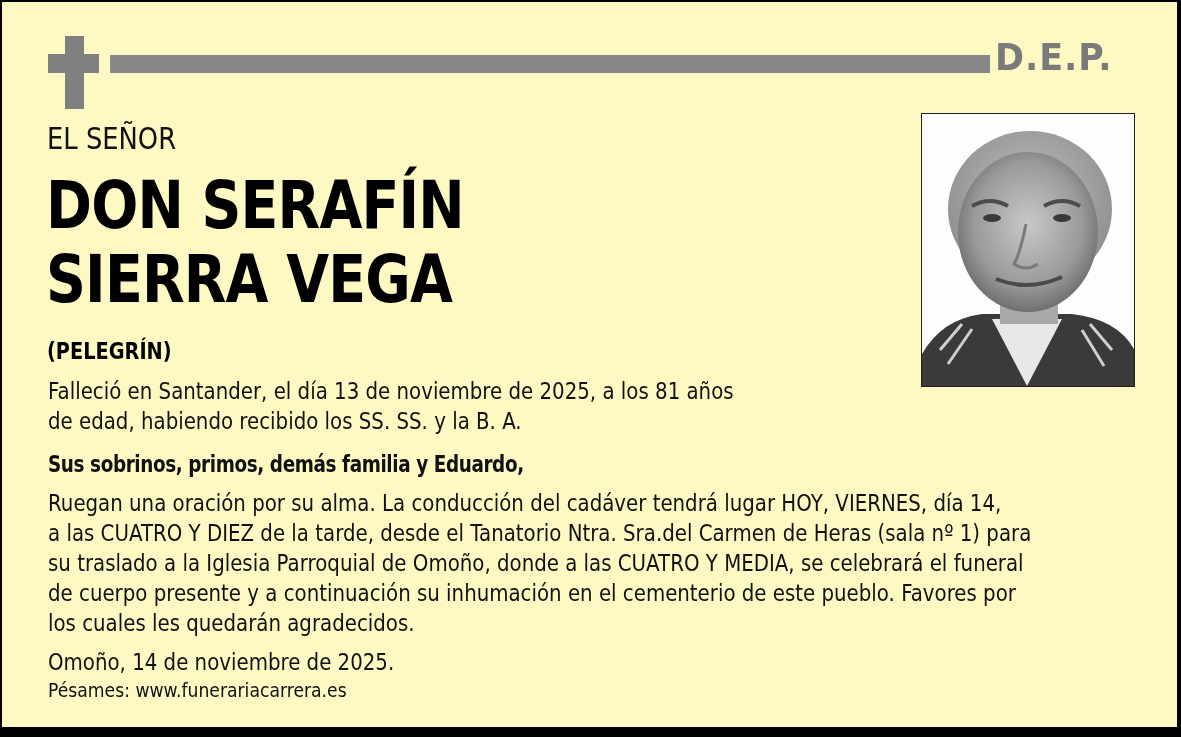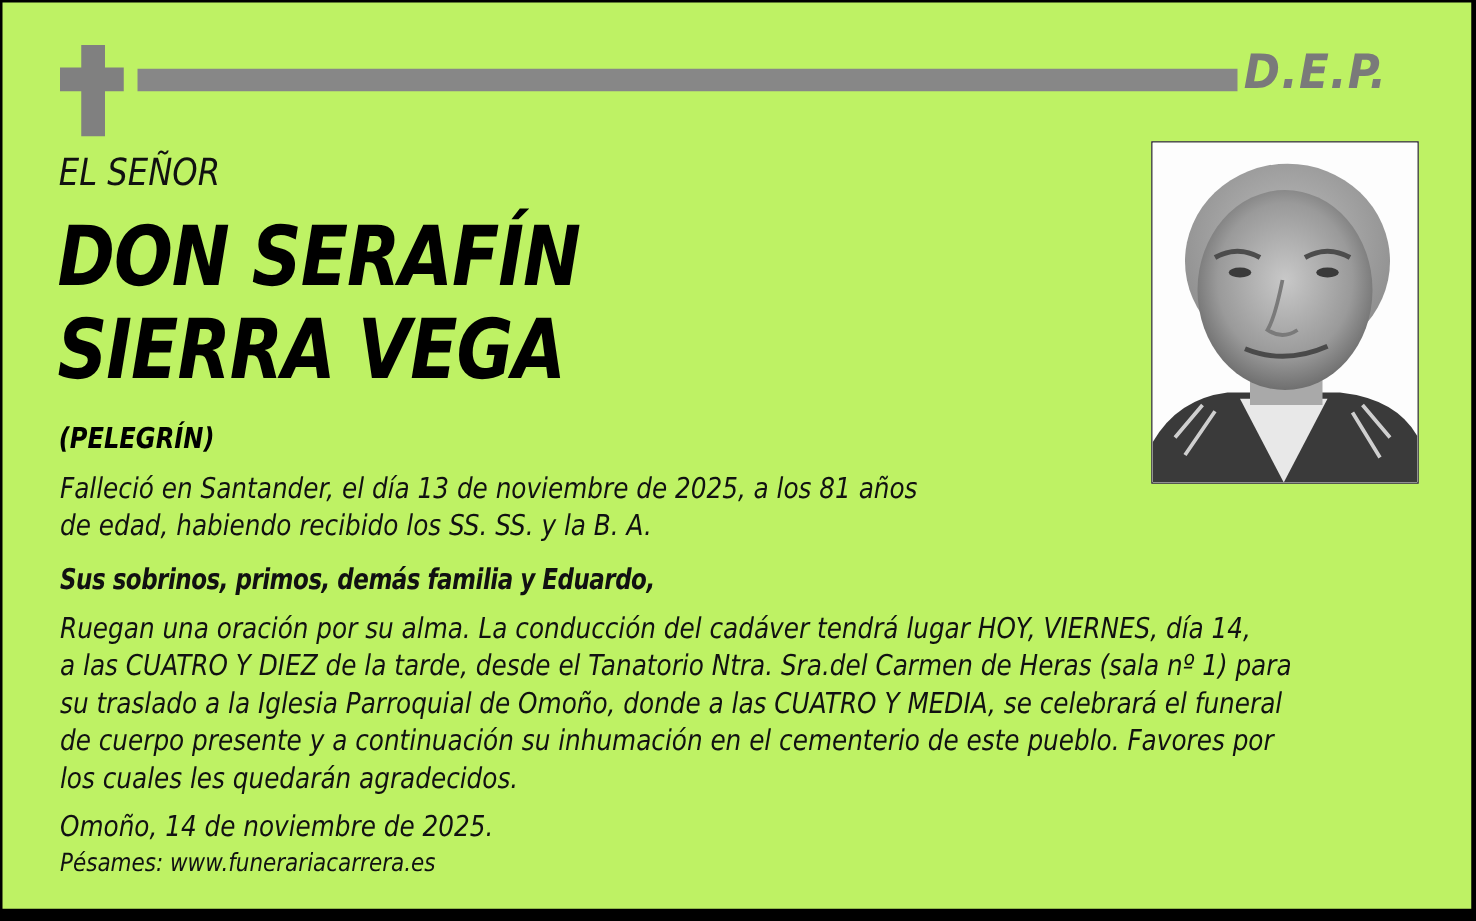--- a/index.html
+++ b/index.html
@@ -1,22 +1,21 @@
 <!DOCTYPE html>
 <html><head>
   <meta charset="utf-8">
   <style>
     html, body { margin: 0; padding: 0; background: #000; }
     body { width: 1181px; height: 737px; overflow: hidden; position: relative; }
     .card {
       position: absolute; left: 2px; top: 2px; width: 1175px; height: 725px;
-      background: #bef264;
+      background: #fef9c3;
       font-family: "Liberation Sans", sans-serif;
       color: #111;
-      font-style: italic;
     }
     .cross-v { position: absolute; left: 63px; top: 34px; width: 19px; height: 73px; background: #808080; }
     .cross-h { position: absolute; left: 46px; top: 52px; width: 51px; height: 19px; background: #808080; }
     .rule { position: absolute; left: 108px; top: 53px; width: 880px; height: 18px; background: #878787; }
     .dep {
       position: absolute; left: 993px; top: 36px;
       font-family: "DejaVu Sans", sans-serif; font-weight: bold;
       font-size: 38px; line-height: 38px; color: #7a7a7a; letter-spacing: 1px;
       transform: scaleX(0.92); transform-origin: left top;
     }

